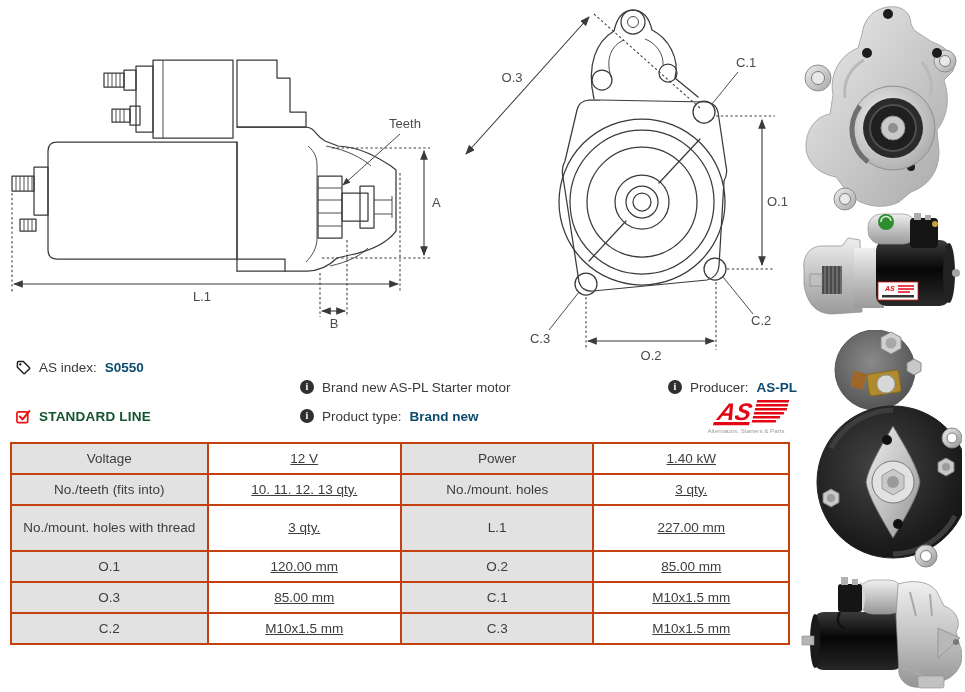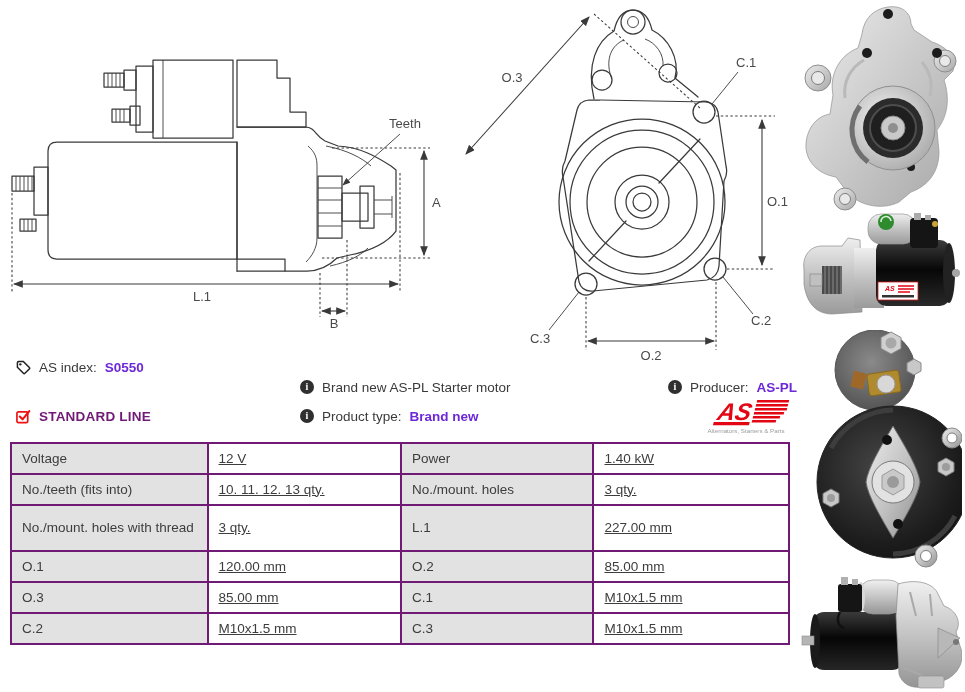--- a/index.html
+++ b/index.html
@@ -12,36 +12,36 @@
   
   .diagram-svg { position:absolute; left:0; top:0; }
   .ln   { stroke:#3a3a3a; stroke-width:1.25; fill:none; stroke-linejoin:round; stroke-linecap:round; }
   .thin { stroke:#3a3a3a; stroke-width:0.9; fill:none; }
   .dot  { stroke:#3a3a3a; stroke-width:1.05; fill:none; stroke-dasharray:2.4 2.4; }
   .dim  { stroke:#3a3a3a; stroke-width:1.1; fill:none; }
   .dimtext { fill:#4a4a4a; font-size:13px; }
 
   
   .info-line { position:absolute; height:18px; font-size:13.5px; white-space:nowrap; display:flex; align-items:center; gap:8px; }
-  .info-line b { color:#6d28d9; }
-  .red-text { color:#701a75; font-weight:bold; letter-spacing:0.2px; }
+  .info-line b { color:#0c4a6e; }
+  .red-text { color:#14532d; font-weight:bold; letter-spacing:0.2px; }
   .iicon {
     display:inline-block; width:14px; height:14px; border-radius:50%;
     background:#2f2f2f; color:#fff; text-align:center;
     font:bold 10px/14px "Liberation Serif", serif; flex:0 0 auto;
   }
   .as-logo { position:absolute; left:698px; top:397px; }
 
   
   .spec-table {
     position:absolute; left:10px; top:442px; width:780px;
     border-collapse:collapse; font-size:13.5px; color:#3d3d3d; table-layout:fixed;
   }
   .spec-table td {
-    border:2px solid #701a75; text-align:left; padding:2px 10px;
+    border:2px solid #c2410c; text-align:center; padding:2px 10px;
     height:25px; line-height:1.3; overflow:hidden;
   }
   .spec-table tr.tall td { height:40px; }
   td.lbl { background:#e2e2e2; }
   td.val { background:#ffffff;text-decoration:underline; }
 
   
   .photo { position:absolute; }
 </style>
 </head>

